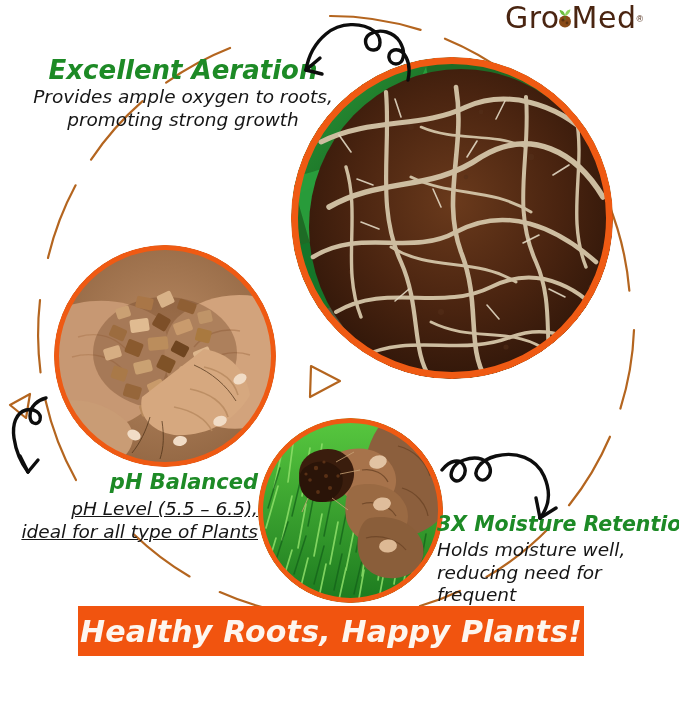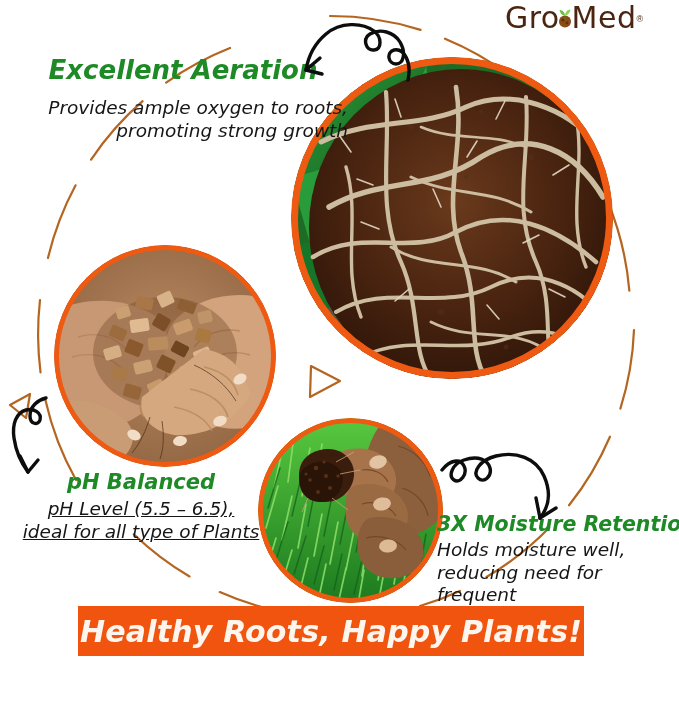--- a/index.html
+++ b/index.html
@@ -49,23 +49,23 @@
     white-space:nowrap;
   }
   .body-copy{
     color:#161616;font-style:italic;
     font-family:"DejaVu Sans", sans-serif;
     line-height:1.22;
   }
 
   #txt-aeration{position:absolute;left:18px;top:55px;width:330px;text-align:center;}
   #txt-aeration .head{font-size:26px;}
-  #txt-aeration .body-copy{font-size:18.5px;margin-top:12px;text-align:right;}
-
-  #txt-ph{position:absolute;left:16px;top:470px;width:250px;text-align:center;}
+  #txt-aeration .body-copy{font-size:18.5px;margin-top:1px;}
+
+  #txt-ph{position:absolute;left:8px;top:470px;width:250px;text-align:right;}
   #txt-ph .head{font-size:21px;}
   #txt-ph .body-copy{font-size:18.5px;margin-top:4px;}
 
   #txt-moisture{position:absolute;left:437px;top:512px;width:242px;text-align:left;}
   #txt-moisture .head{font-size:20.5px;}
   #txt-moisture .body-copy{font-size:18.5px;margin-top:3px;}
 
   
   .arrow-svg{position:absolute;pointer-events:none;}
   #arrow-aeration{left:300px;top:18px;width:112px;height:72px;}

